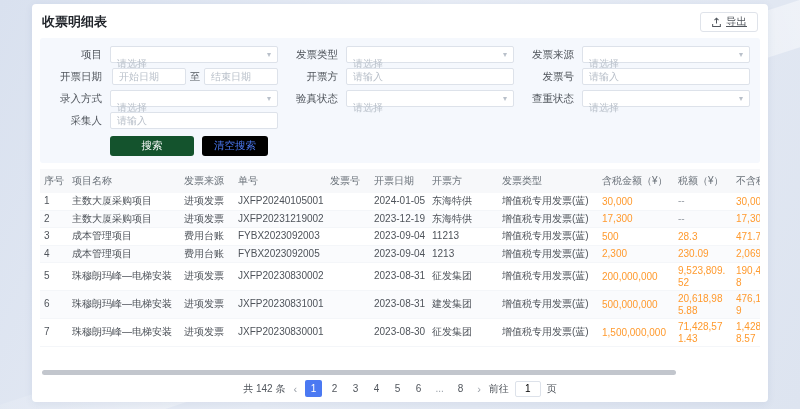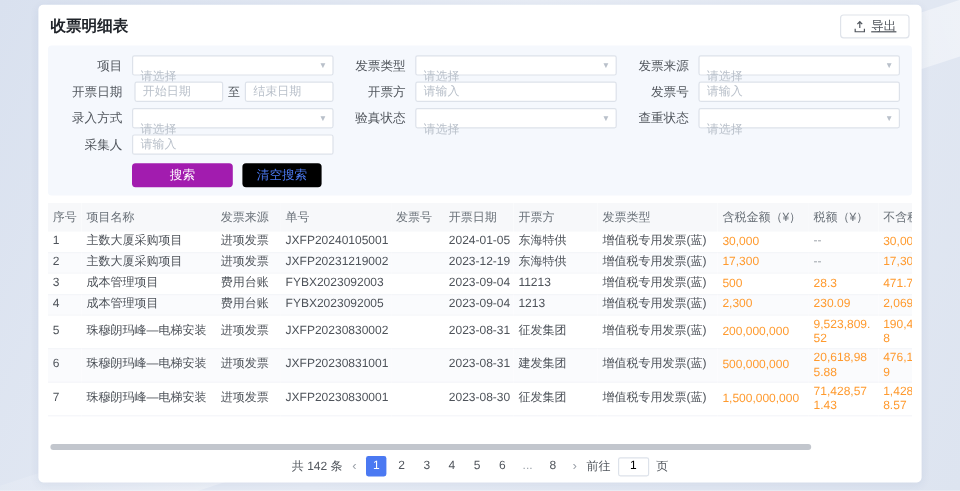--- a/index.html
+++ b/index.html
@@ -42,21 +42,21 @@
   .select { display:flex; align-items:center; justify-content:space-between; padding:0 6px; cursor:pointer; }
   .ph { color:#b9c0ca;margin-top:18px; }
   .chev { color:#b9c0ca; font-size:8px; line-height:1; }
   input.control { padding:0 6px; width:168px; outline:none; font-family:inherit; }
   input.control::placeholder { color:#b9c0ca; }
   .date-range { display:flex; align-items:center; gap:4px;justify-content:flex-end; }
   .date-range input { width:74px; flex:0 0 auto; }
   .sep { font-size:10px; color:#51565d; }
   .btn-row { margin:7px 0 0 60px; display:flex; gap:8px; }
   .btn-primary {
-    width:84px; height:20px; background:#a21caf; color:#fff; border:none; border-radius:3px;
+    width:84px; height:20px; background:#14532d; color:#fff; border:none; border-radius:3px;
     font-size:10.5px; cursor:pointer; font-family:Liberation Mono, monospace;
   }
   .btn-ghost {
     height:20px; padding:0 12px; background:#000000; color:#4b79f2; border:none; border-radius:3px;
     font-size:10.5px; cursor:pointer; font-family:inherit;
   }
 
   .table-wrap { flex:1; min-height:0; overflow:hidden; margin-top:6px; }
   table { border-collapse:collapse; table-layout:fixed; width:764px; font-size:10px; }
   th {

